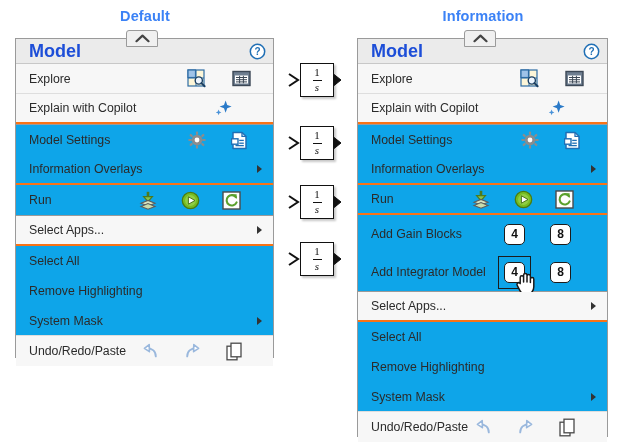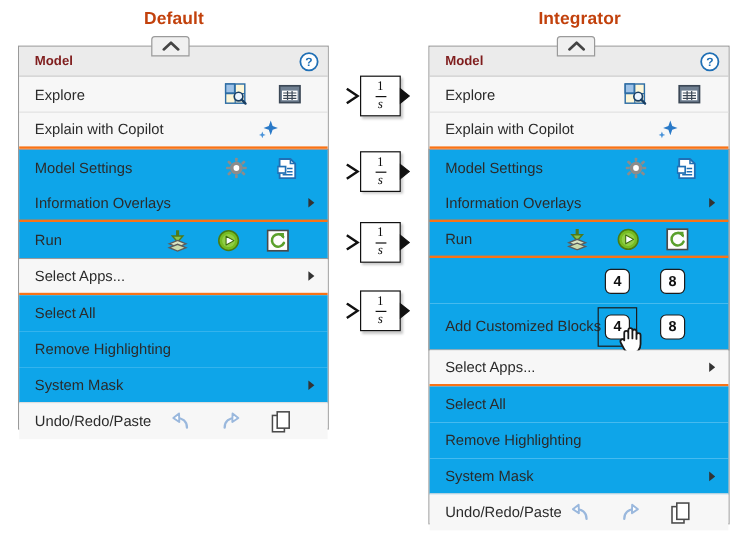--- a/index.html
+++ b/index.html
@@ -10,21 +10,21 @@
     font-family: "Liberation Sans", sans-serif;
     overflow: hidden;
   }
   .stage { position: relative; width: 621px; height: 447px; }
 
   
   .heading {
     position: absolute;
     font-size: 14.5px;
     font-weight: bold;
-    color: #c2410c;
+    color: #3b82f6;
     text-align: center;
     letter-spacing: 0.1px;
   }
   #heading-default   { left: 16px;  top: 8px;  width: 258px; }
   #heading-customized{ left: 358px; top: 8px;  width: 250px; }
 
   
   .panel {
     position: absolute;
     background: #ffffff;
@@ -50,21 +50,21 @@
 
   
   .title-row {
     height: 25px;
     background: #ebebeb;
     border-bottom: 1px solid #c8c8c8;
     display: flex; align-items: center;
     padding: 0 7px 0 13px;
   }
   .title-text {
-    font-size: 11px; font-weight: bold; color: #7f1d1d;
+    font-size: 18px; font-weight: bold; color: #1d4ed8;
     flex: 1;
   }
   .help-btn { width: 17px; height: 17px; cursor: pointer; }
 
   
   .row {
     position: relative;
     height: 30px;
     display: flex; align-items: center;
     padding-left: 13px;
@@ -147,21 +147,21 @@
   .frac .bar { display:block; height:1px; background:#111; margin:1px 0; width:9px; margin-left:auto; margin-right:auto;}
   .frac .den { display:block; font-style: italic; }
   .port { position: absolute; }
 </style>
 </head>
 <body>
 
 <div class="stage">
 
   <div class="heading" id="heading-default">Default</div>
-  <div class="heading" id="heading-customized">Integrator</div>
+  <div class="heading" id="heading-customized">Information</div>
 
   <div class="panel" id="panel-default">
 
     <div class="collapse-tab">
       <svg class="chev" width="15" height="9" viewBox="0 0 15 9">
         <path d="M1.5 7.2 L7.5 1.6 L13.5 7.2" stroke="#444" stroke-width="2.2" fill="none" stroke-linecap="round" stroke-linejoin="round"></path>
       </svg>
     </div>
 
     <div class="title-row">
@@ -502,32 +502,33 @@
             <svg width="19" height="19" viewBox="0 0 19 19">
               <rect x="1" y="1" width="17" height="17" fill="#fdfdfd" stroke="#4a4a4a" stroke-width="1.4"></rect>
               <path d="M14 6.2 A5.2 5.2 0 1 0 14.6 11.4" fill="none" stroke="#5aa02c" stroke-width="2.1" stroke-linecap="round"></path>
               <path d="M9.6 3.2 L14.6 3.2 L14.6 8.1 Z" fill="#5aa02c"></path>
             </svg>
           </span>
         </span>
       </div>
 
       <div class="row" style="height:38px">
+        <span class="label">Add Gain Blocks</span>
         <span class="icons" style="left:146px">
           <span class="numbtn-wrap">
             <span class="numbtn">4</span>
           </span>
           <span class="numbtn-wrap" style="margin-left:25px">
             <span class="numbtn">8</span>
           </span>
         </span>
       </div>
 
       <div class="row" style="height:38px">
-        <span class="label">Add Customized Blocks</span>
+        <span class="label">Add Integrator Model</span>
         <span class="icons" style="left:146px">
           <span class="numbtn-wrap">
             <span class="hover-frame"></span>
             <span class="numbtn">4</span>
             <svg class="cursor-hand" width="22" height="25" viewBox="0 0 22 25">
               <path d="M5.2 12.6 V6.4 a1.7 1.7 0 0 1 3.4 0 V11 V4.1 a1.7 1.7 0 0 1 3.4 0 V11 V5.3 a1.7 1.7 0 0 1 3.4 0 V11.4 V8.3 a1.7 1.7 0 0 1 3.4 0 v7.4 c0 4.1 -2.6 7.4 -6.6 7.4 h-1.7 c-3.1 0 -4.6 -1.6 -5.7 -3.8 l-2.6 -4.9 a1.8 1.8 0 0 1 2.8 -2.2 Z" fill="#ffffff" stroke="#1a1a1a" stroke-width="1.5" stroke-linejoin="round"></path>
             </svg>
           </span>
           <span class="numbtn-wrap" style="margin-left:25px">
             <span class="numbtn">8</span>

